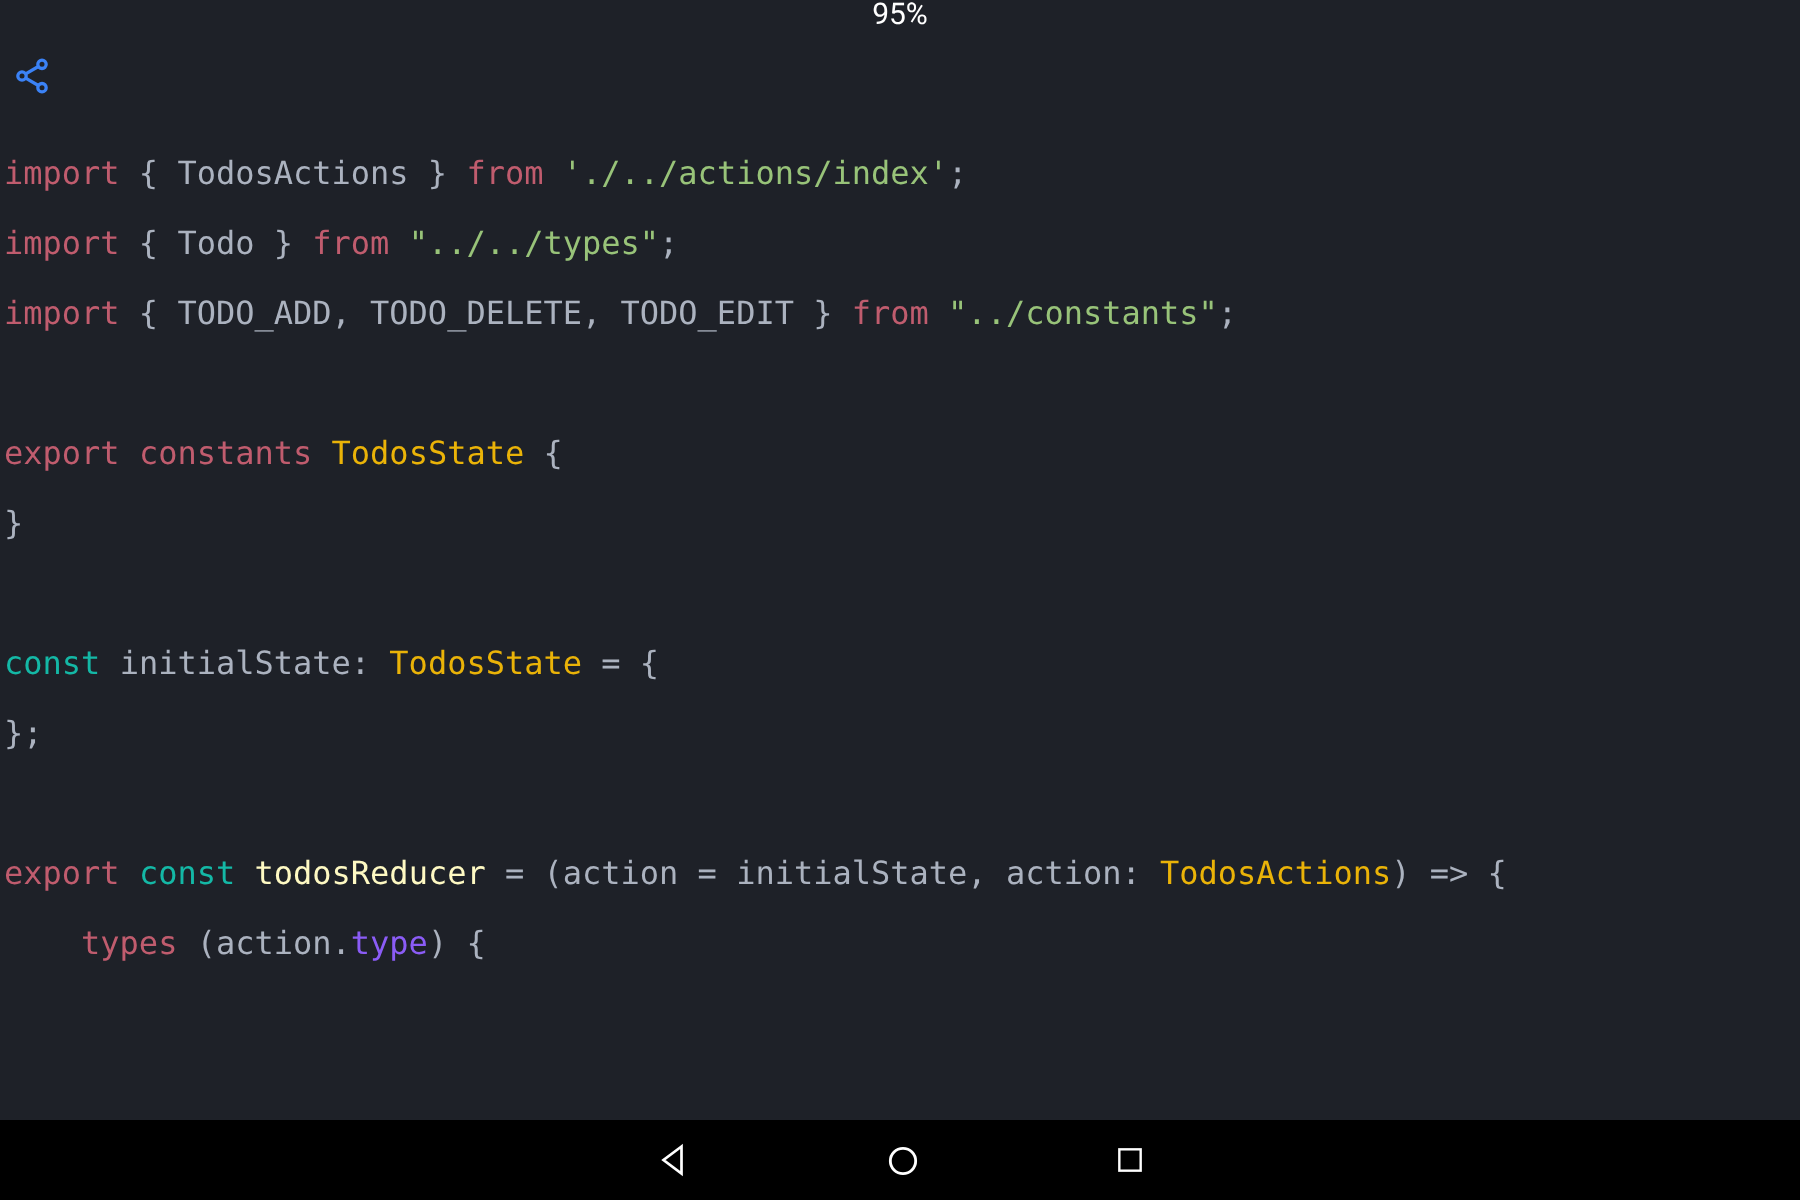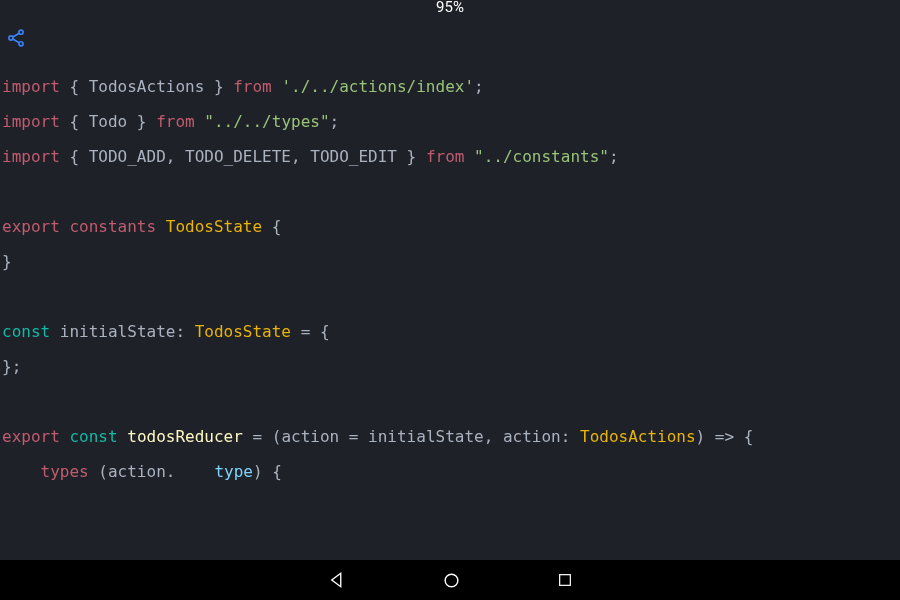--- a/index.html
+++ b/index.html
@@ -15,21 +15,21 @@
 
 .editor { flex: 1; overflow: hidden; padding: 0 2px; font-family: "Menlo", "Consolas", monospace; font-size: 16px; line-height: 17.5px; color: #abb2bf; white-space: pre; }
 .editor .line { display: block; }
 
 .tok-kw { color: #14b8a6; }       
 .tok-kw2 { color: #c05c6e; }      
 .tok-str { color: #98c379; }      
 .tok-type { color: #eab308; }     
 .tok-ident { color: #abb2bf; }
 .tok-func { color: #fef9c3; }   
-.tok-field { color: #7dd3fc; margin-left: 39px; }
+.tok-field { color: #8b5cf6; }
 
 .nav-bar { height: 40px; background: #000; display: flex; justify-content: center; align-items: center; gap: 96px; }
 .nav-bar svg { display: block; }
 
 </style>
 </head>
 <body>
 
 <div class="status-bar">
   <span class="wifi-icon">

